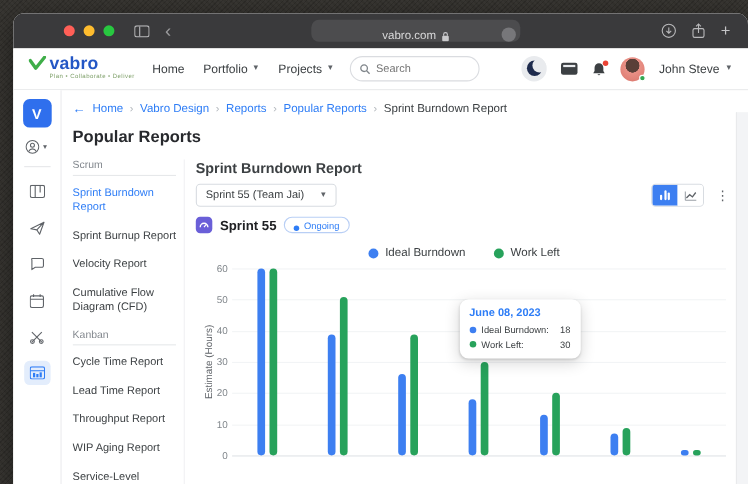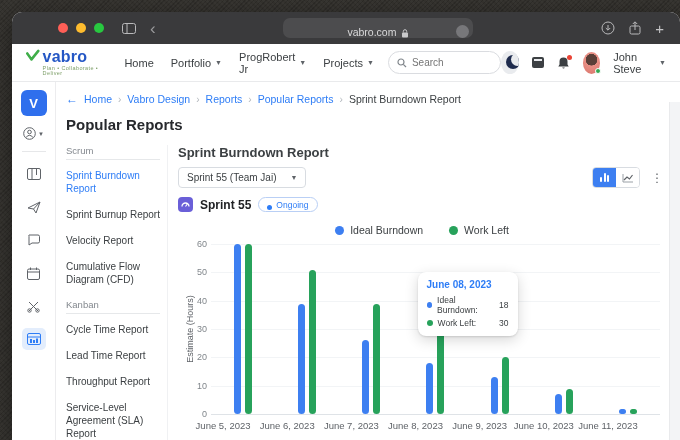--- a/index.html
+++ b/index.html
@@ -127,21 +127,21 @@
   .ytick{ position:absolute; right:4px; font-size:9px; color:#80868b;text-align:right; }
   .plotarea{ flex:1; position:relative; height:170px; margin-right:6px; }
   .gridline{ position:absolute; left:0; right:0; height:1px; background:#f2f4f6; }
   .gridline.base{ background:#dfe3e7; }
   .bargroup{ position:absolute; bottom:0; top:0; display:flex; align-items:flex-end;
     justify-content:center; gap:4px; }
   .bar{ width:7px; border-radius:4px; }
   .xlabels{ display:flex; margin:6px 26px 0 13px; }
   .xlabels div{ flex:1; text-align:center; font-size:9.5px; color:#5f6368; }
 
-  .tooltip{ position:absolute; left:46%; top:28px; width:100px; background:#fff; border-radius:8px;
+  .tooltip{ position:absolute; left:46%; top:28px; width:110px; background:#fff; border-radius:8px;
     box-shadow:0 1px 2px rgba(0,0,0,.12), 0 4px 14px rgba(0,0,0,.16); padding:7px 9px 8px; z-index:5; }
   .tt-date{ font-size:10px; font-weight:700; color:#2e7df6; margin-bottom:5px; }
   .tt-row{ display:flex; align-items:center; gap:5px; font-size:8.5px; color:#3c4043; margin-top:3px; }
   .tt-row .val{ margin-left:auto; }
   svg{ display:block; }
 </style>
 </head>
 <body>
 
 <div class="window">
@@ -195,24 +195,20 @@
         <span class="logo-word">vabro</span>
         <span class="tagline">Plan • Collaborate • Deliver</span>
       </div>
     </div>
     <div class="mainnav">
         <div class="nav-item">
           <span>Home</span>
         </div>
         <div class="nav-item">
           <span>Portfolio</span>
-          <span class="caret">▼</span>
-        </div>
-        <div class="nav-item">
-          <span>ProgRobert Jr</span>
           <span class="caret">▼</span>
         </div>
         <div class="nav-item">
           <span>Projects</span>
           <span class="caret">▼</span>
         </div>
       </div>
     <div class="search">
       <svg width="10" height="10" viewBox="0 0 10 10">
           <circle cx="4" cy="4" r="3" fill="none" stroke="#80868b" stroke-width="1.2"></circle>
@@ -322,20 +318,21 @@
             <div class="sectionhr"></div>
             <div class="rl-item active">Sprint Burndown Report</div>
             <div class="rl-item">Sprint Burnup Report</div>
             <div class="rl-item">Velocity Report</div>
             <div class="rl-item">Cumulative Flow Diagram (CFD)</div>
             <div class="sectiontitle">Kanban</div>
             <div class="sectionhr"></div>
             <div class="rl-item">Cycle Time Report</div>
             <div class="rl-item">Lead Time Report</div>
             <div class="rl-item">Throughput Report</div>
+            <div class="rl-item">WIP Aging Report</div>
             <div class="rl-item">Service-Level Agreement (SLA) Report</div>
           </div>
 
         <div class="main">
           <div class="reporttitle">Sprint Burndown Report</div>
 
           <div class="controlrow">
             <div class="sprintselect">
               <span>Sprint 55 (Team Jai)</span>
               <span class="caret">▼</span>
@@ -442,26 +439,17 @@
                 <div class="bargroup" style="left: 71.4286%; width: 14.2857%;">
                   <div class="bar" style="background: rgb(61, 127, 241); height: 19.8333px;"></div>
                   <div class="bar" style="background: rgb(39, 162, 91); height: 25.5px;"></div>
                 </div>
                 <div class="bargroup" style="left: 85.7143%; width: 14.2857%;">
                   <div class="bar" style="background: rgb(61, 127, 241); height: 5px;"></div>
                   <div class="bar" style="background: rgb(39, 162, 91); height: 5px;"></div>
                 </div>
               </div>
           </div>
-          <div class="xlabels">
-              <div>June 5, 2023</div>
-              <div>June 6, 2023</div>
-              <div>June 7, 2023</div>
-              <div>June 8, 2023</div>
-              <div>June 9, 2023</div>
-              <div>June 10, 2023</div>
-              <div>June 11, 2023</div>
-            </div>
         </div>
       </div>
     </div>
   </div>
 </div>
 
 </body></html>

